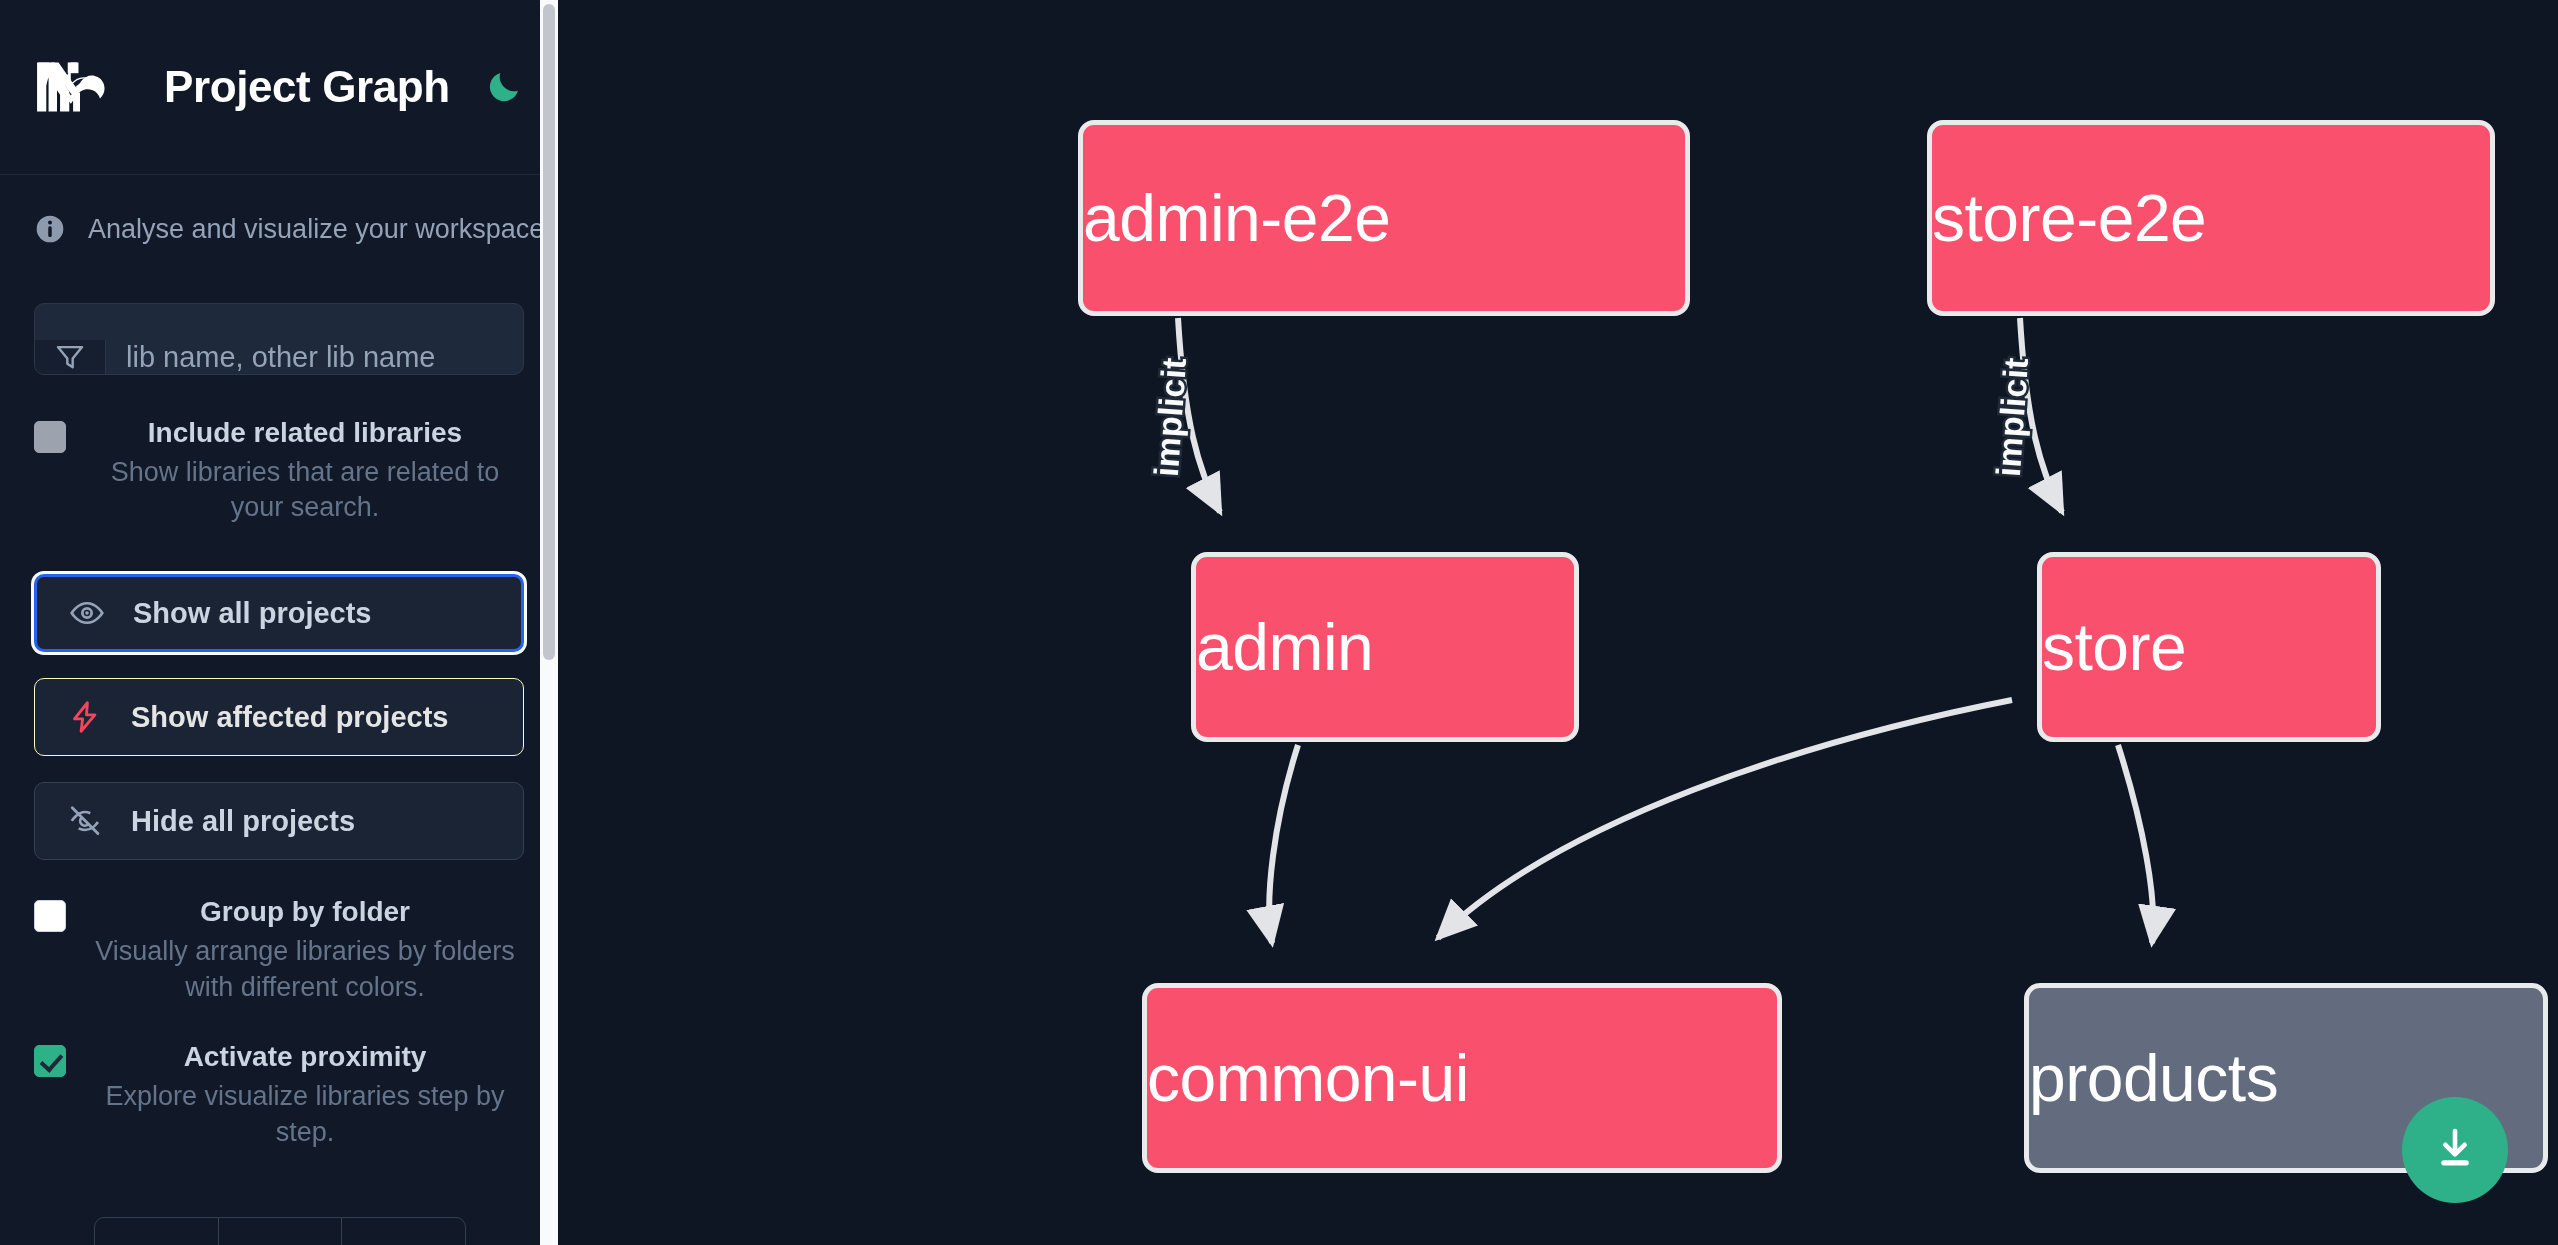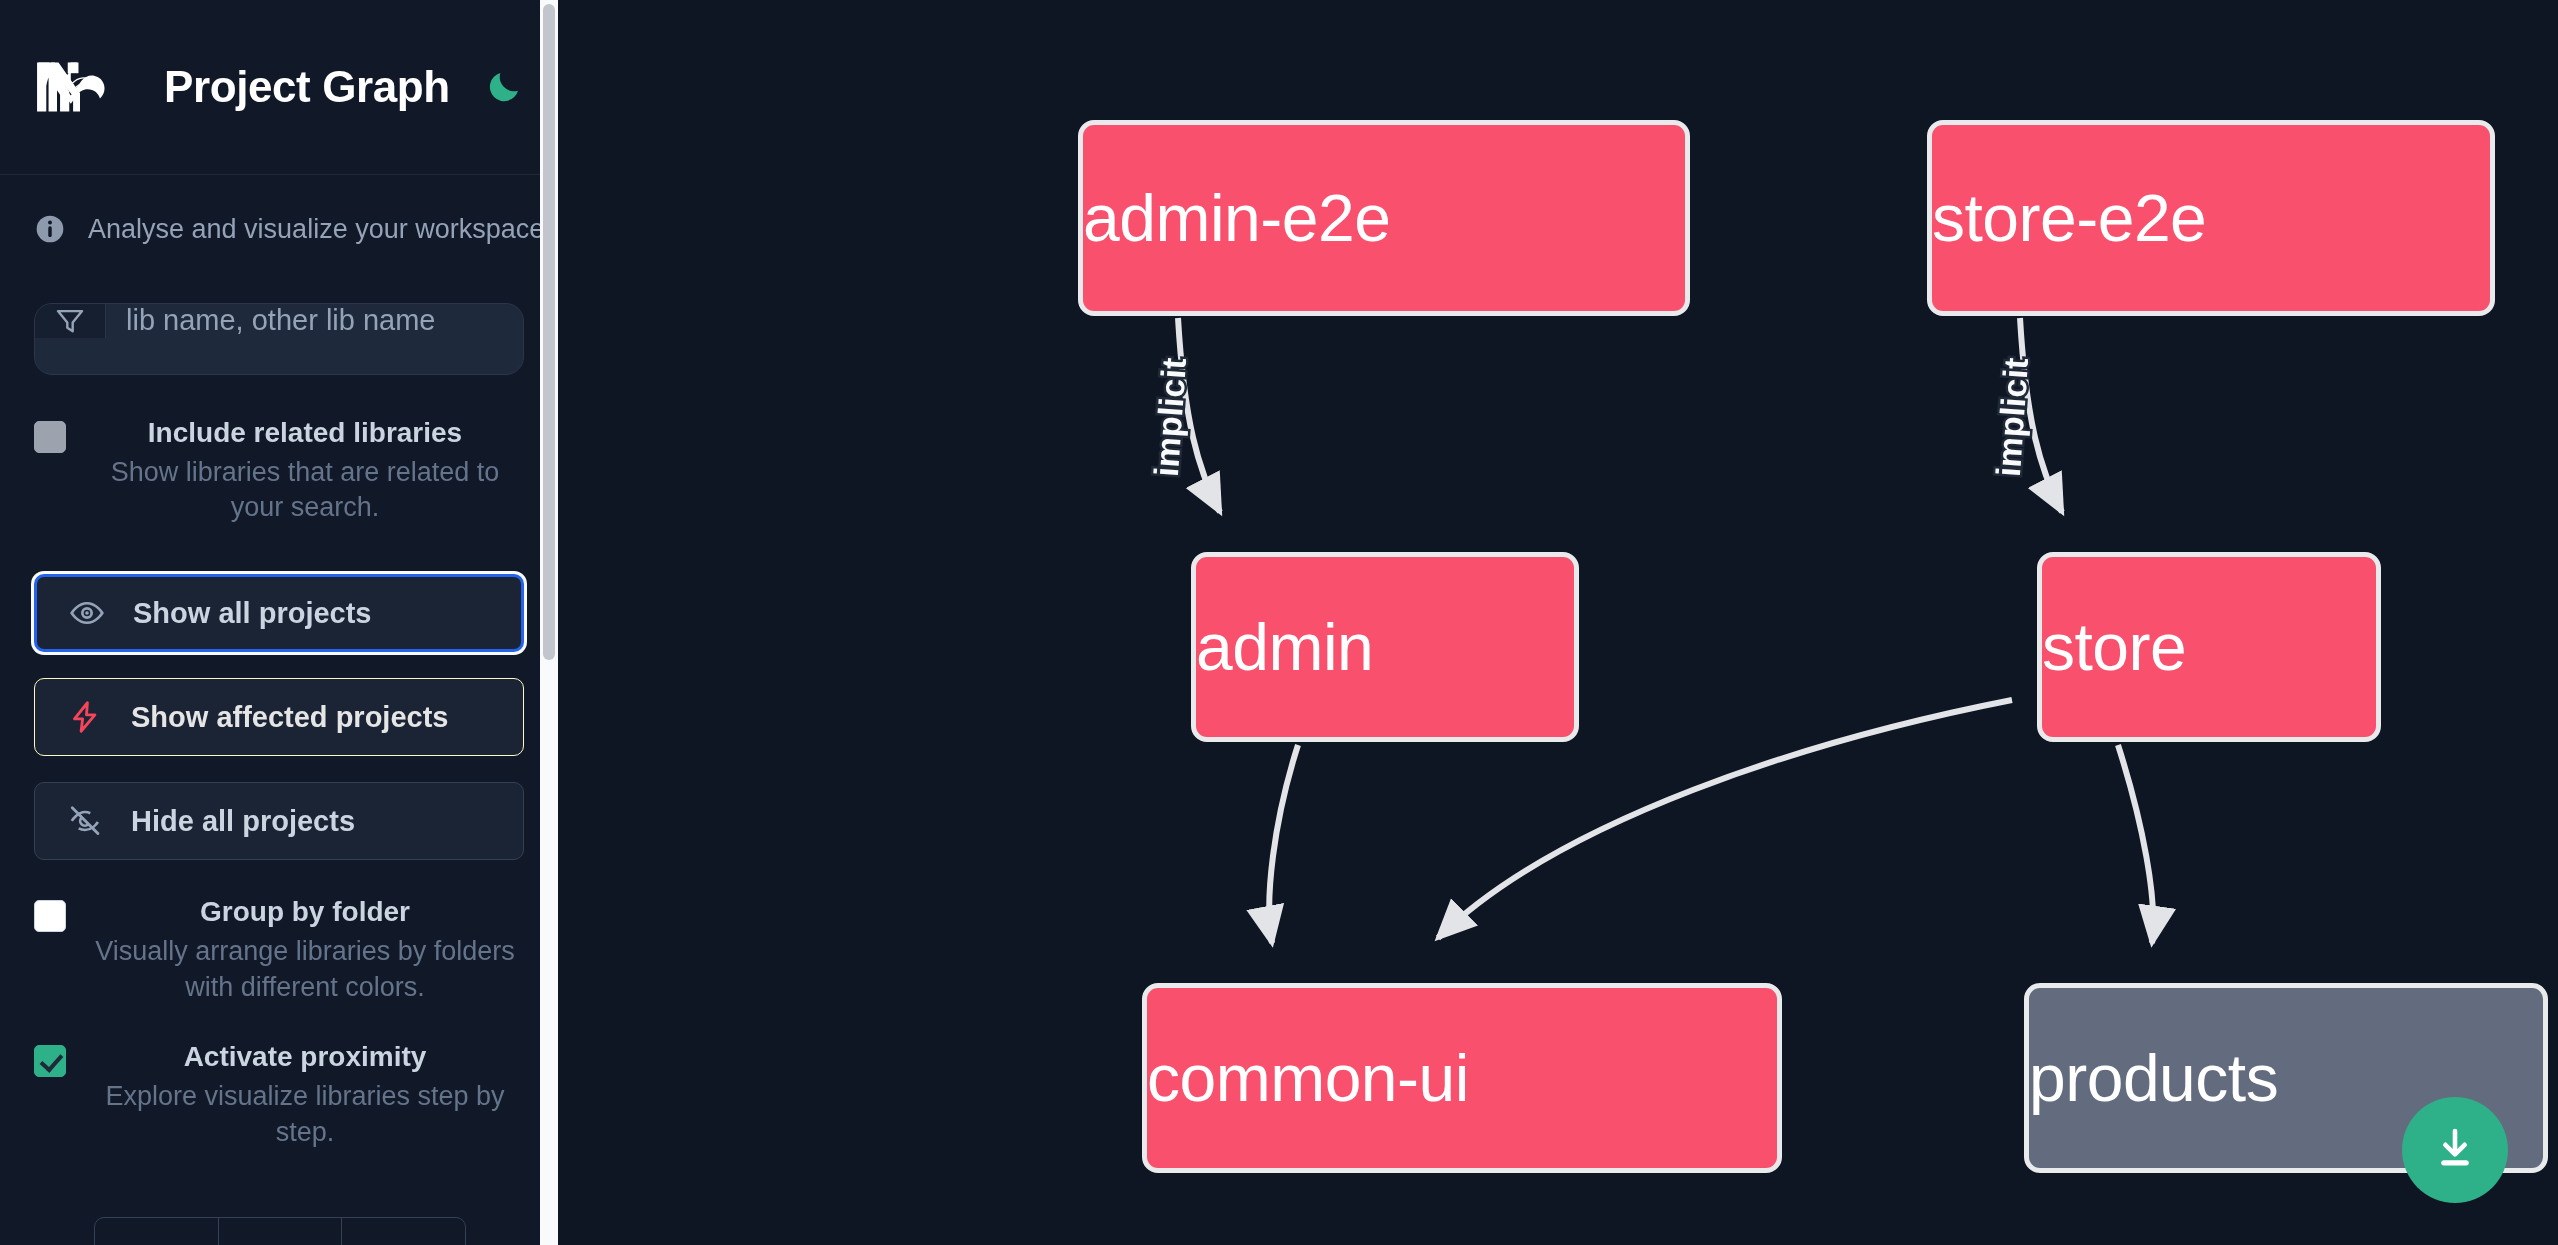--- a/index.html
+++ b/index.html
@@ -59,24 +59,24 @@
     font-size: 27px;
     margin-left: 22px;
     white-space: nowrap;
   }
 
   
   .search-wrap {
     margin: 58px 34px 0 34px;
     height: 72px;
     display: flex;
-    align-items: flex-start;
+    align-items: flex-end;
     background: #1e293b;
     border: 1px solid #2b3648;
-    border-radius: 18px;
+    border-radius: 10px;
     overflow: hidden;
   }
   .search-icon-box {
     width: 74px;
     display: flex; align-items: center; justify-content: center;
     border-right: 1px solid #2b3648;
     background: #161f2f;
   }
   .search-input {
     flex: 1;

